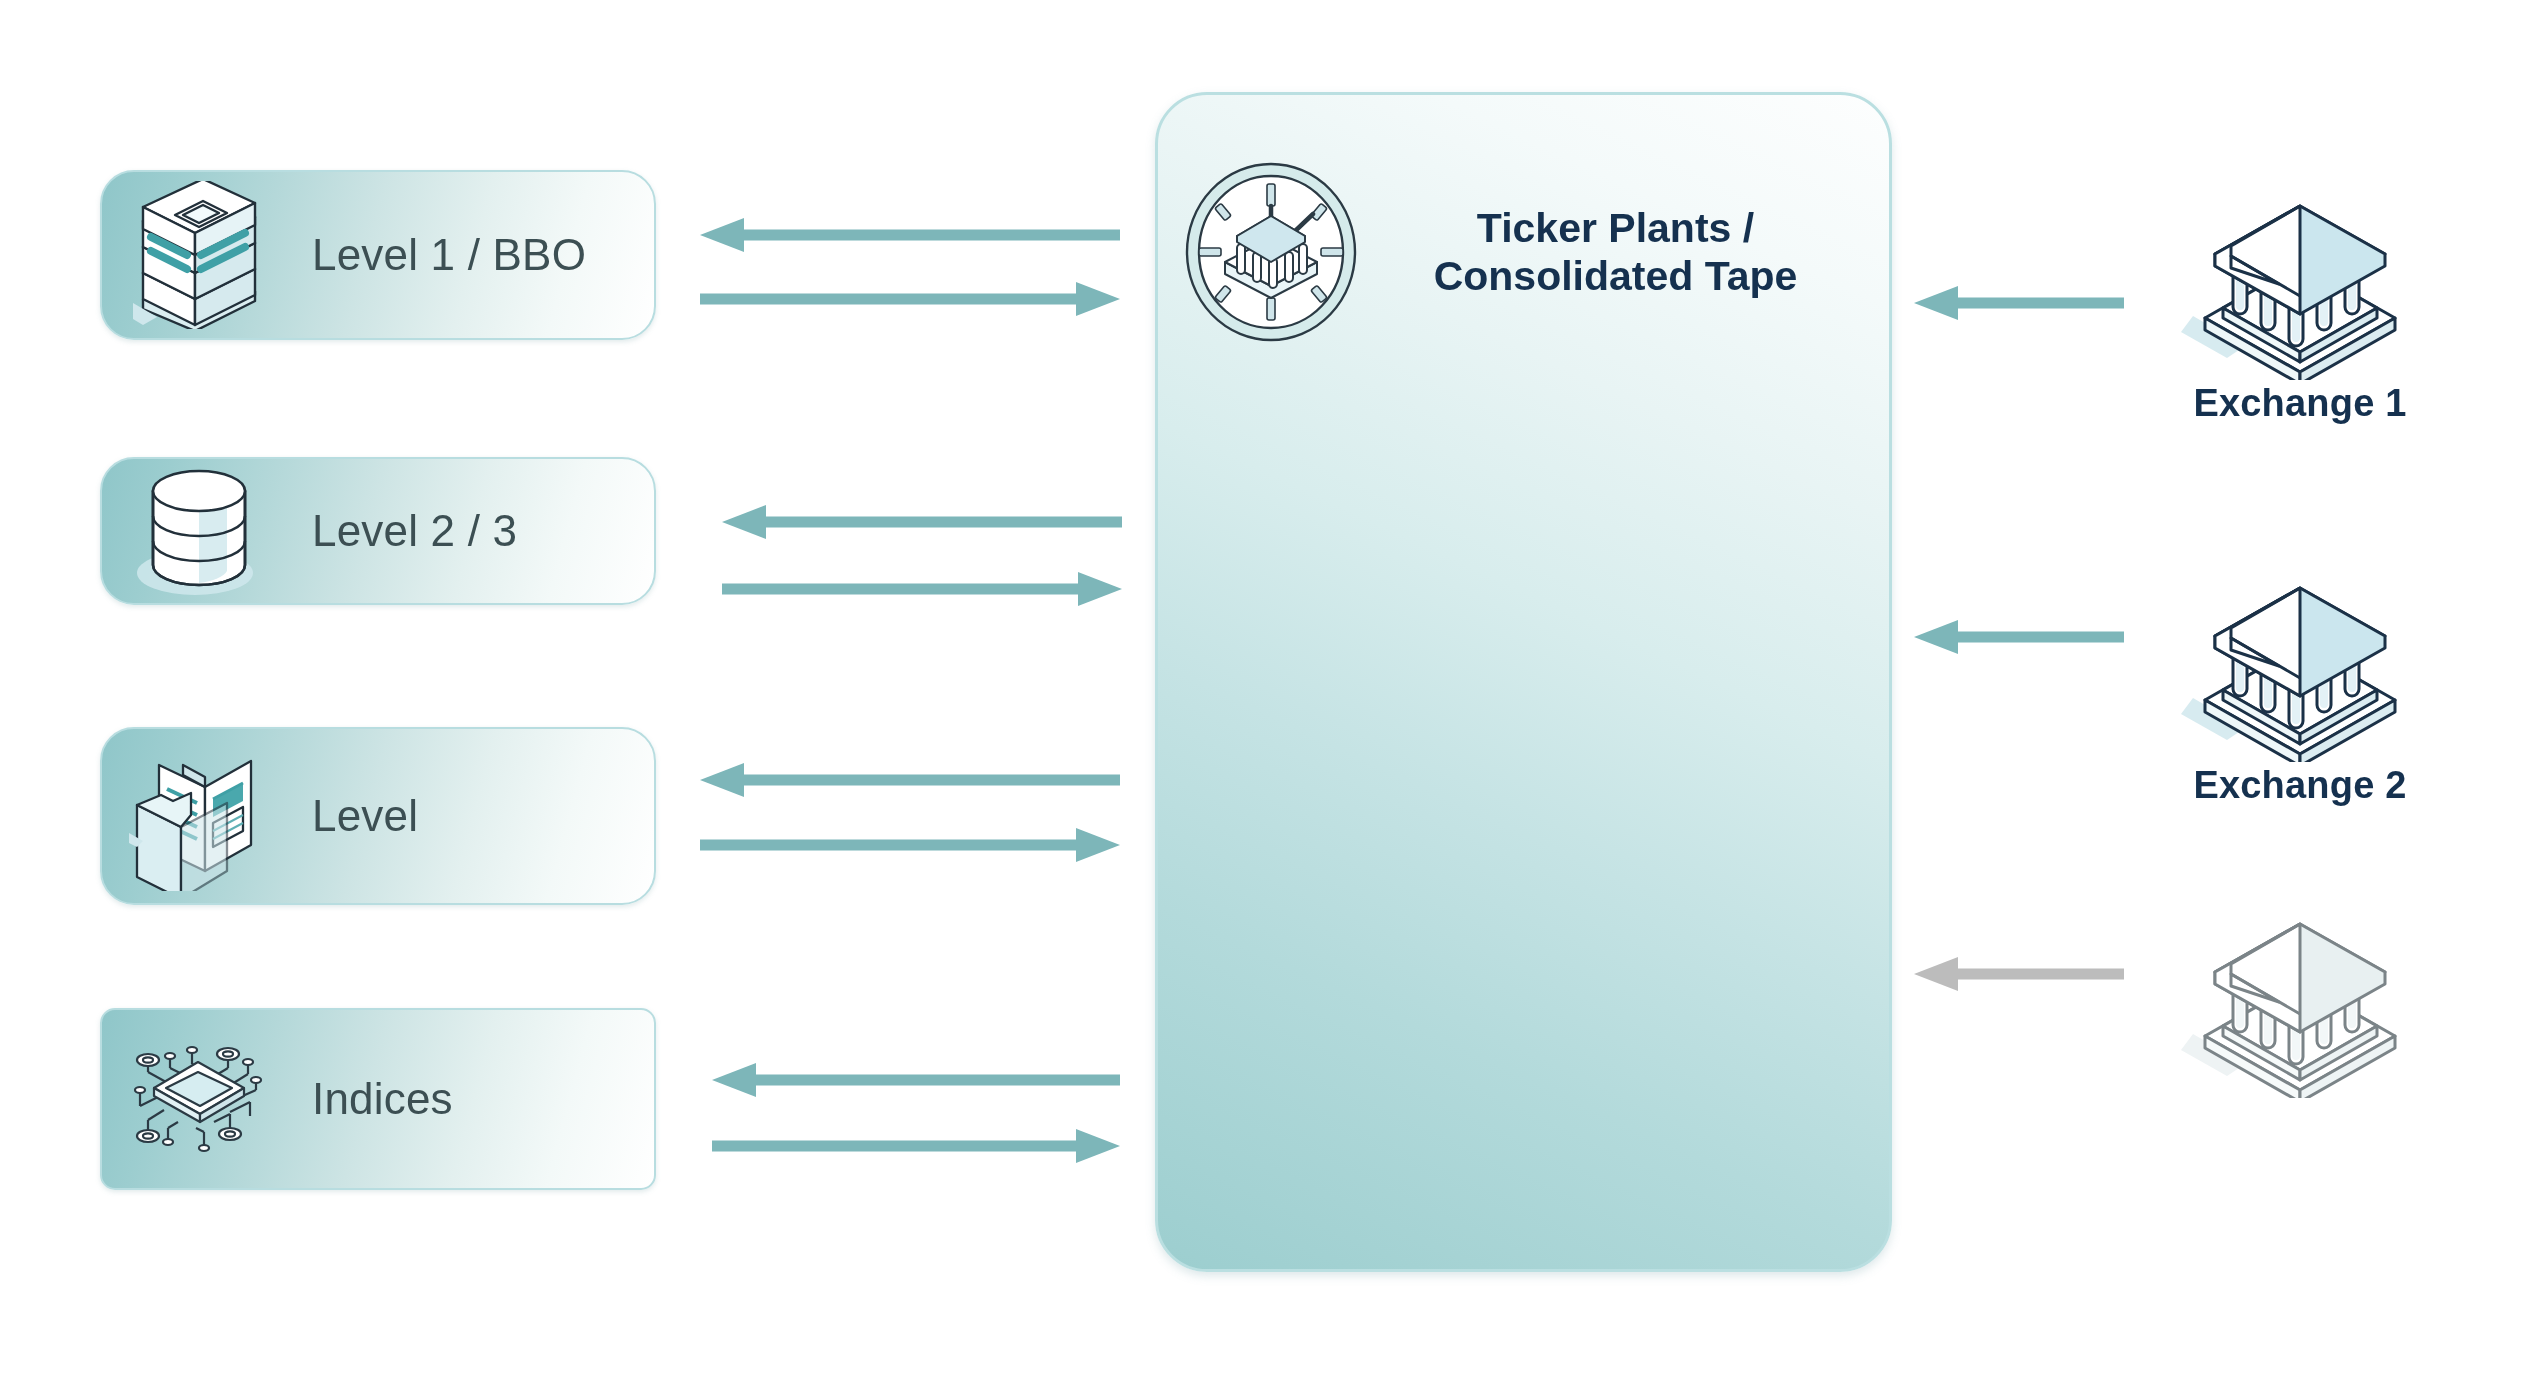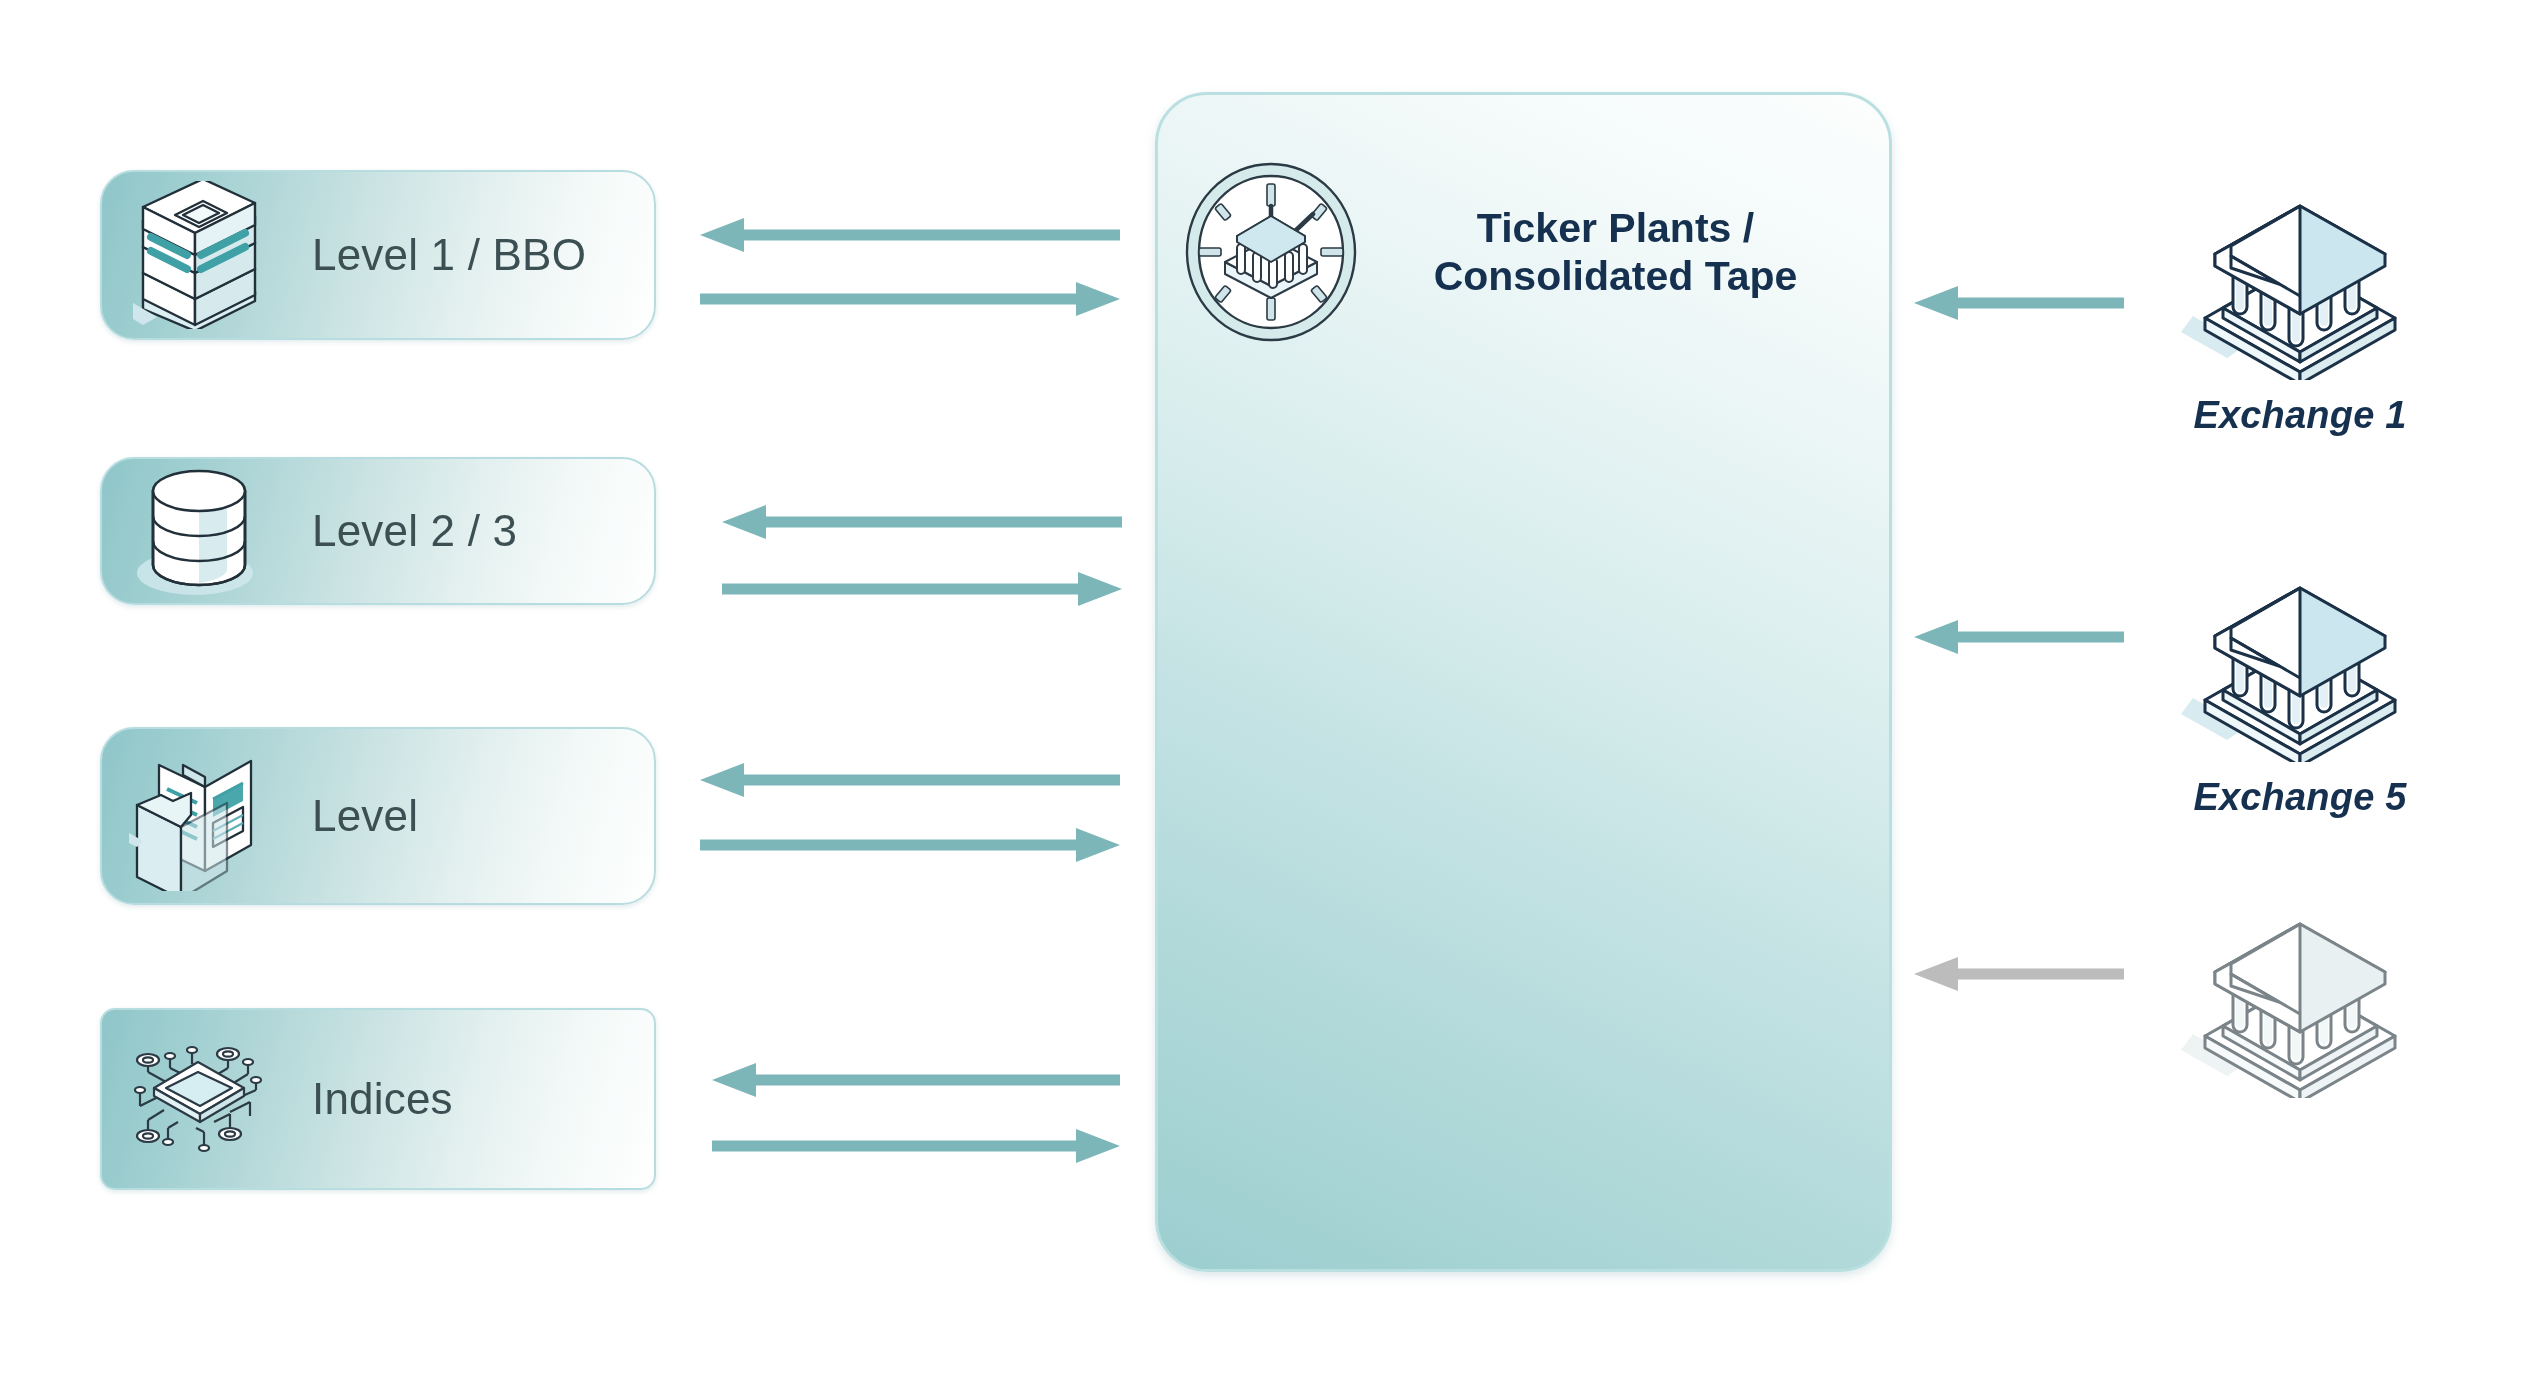--- a/index.html
+++ b/index.html
@@ -129,23 +129,22 @@
   }
   .exchange .ex-icon {
     width: 270px; height: 190px;
     margin: 0 auto;
     display: flex; align-items: center; justify-content: center;
   }
   .exchange .ex-label {
     font-size: 38px;
     font-weight: bold;
     color: #15314f;
-    margin-top: 14px;
+    margin-top: 2px;
     letter-spacing: 0.2px;
-    font-style: italic;
   }
   .exchange.muted .ex-label { color: #a0a0a0; }
 
   #exchange-0 { top: 190px; }
   #exchange-1 { top: 572px; }
   #exchange-2 { top: 908px; }
 </style>
 </head>
 <body>
 
@@ -432,21 +431,21 @@
             <rect x="173" y="60" width="8" height="60" rx="4" stroke="none"></rect>
           </g>
           <path d="M125 16 L210 64 L125 112 L40 64 Z" fill="#d9edf3"></path>
           <path d="M125 16 L210 64 L210 76 L125 124 L40 76 L40 64 Z" fill="#cbe6ee"></path>
           <path d="M125 16 L40 64 L40 76 L125 124 Z" fill="#ffffff"></path>
           <path d="M56 66 L104 94 L56 78 Z" fill="#ffffff"></path>
           <path d="M125 16 L56 56 L56 66 L125 106" fill="none"></path>
         </g>
       </svg>
     </div>
-    <div class="ex-label">Exchange 5</div>
+    <div class="ex-label">Exchange 2</div>
   </div>
 
   <div class="exchange muted" id="exchange-2">
     <div class="ex-icon">
       <svg width="250" height="190" viewBox="0 0 250 190">
         <path d="M18 126 L70 156 L52 168 L6 142 Z" fill="#eef3f4"></path>
         <g stroke="#7b8488" stroke-width="3" stroke-linejoin="round">
           <path d="M30 128 L125 182 L220 128 L125 74 Z" fill="#ffffff"></path>
           <path d="M30 128 L30 140 L125 194 L125 182 Z" fill="#f6fafa"></path>
           <path d="M125 182 L125 194 L220 140 L220 128 Z" fill="#eef4f5"></path>

